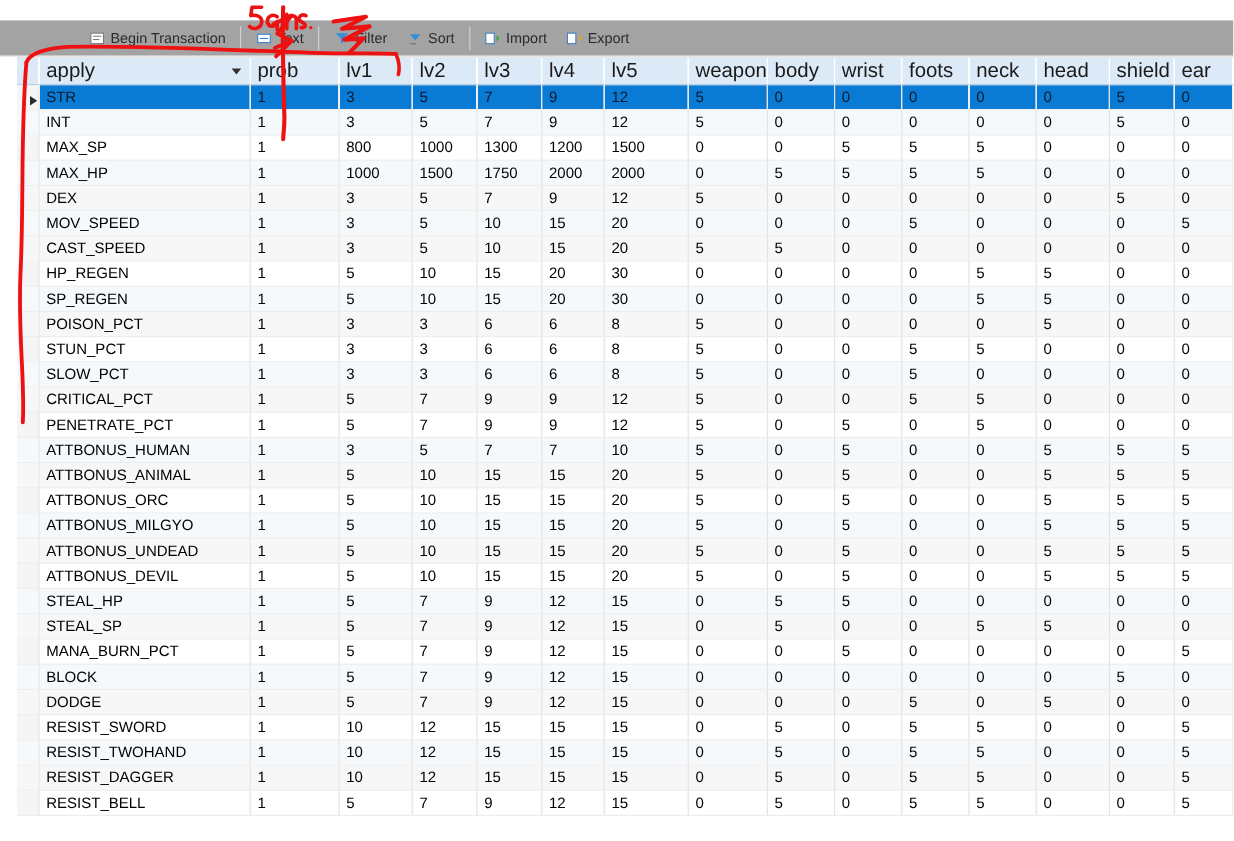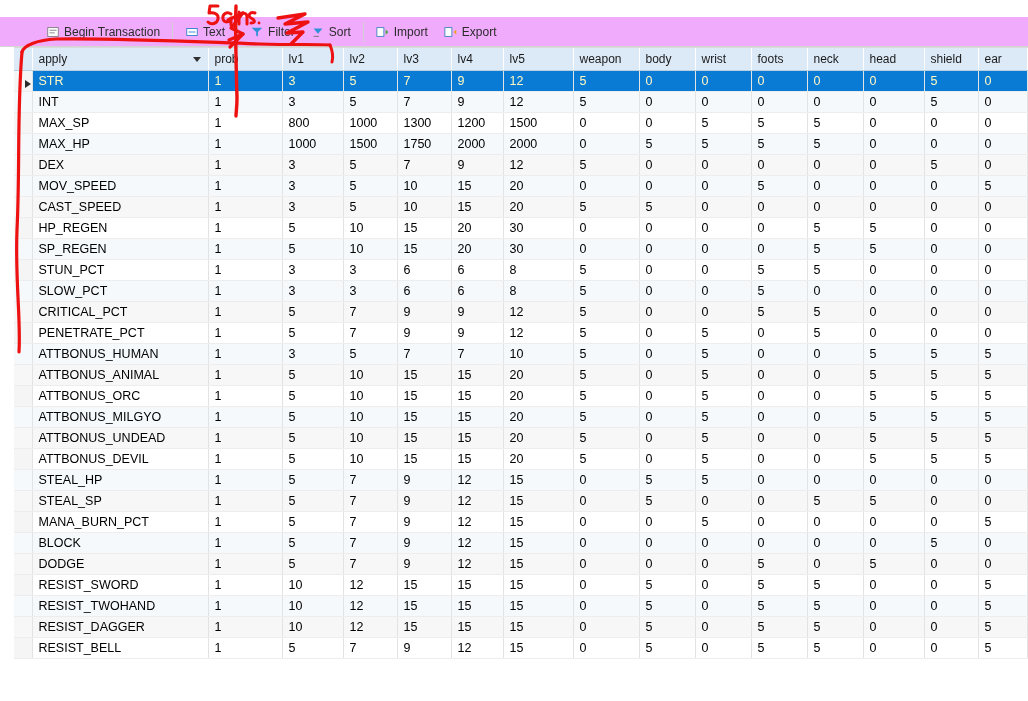--- a/index.html
+++ b/index.html
@@ -21,25 +21,25 @@
     position: absolute;
     left: 0; top: 0;
     width: 1028px; height: 47px;
     background: #ffffff;
     overflow: hidden;
   }
   .toolbar-inner {
     position: absolute;
     left: 0; bottom: 0;
     width: 1028px; height: 30px;
-    background: #f0abfc;
+    background: #a3a3a3;
     border-bottom: 1px solid #d4d4d4;
     display: flex;
     align-items: center;
-    padding-left: 38px;
+    padding-left: 66px;
     gap: 0px;
   }
   .tb-item {
     display: flex;
     align-items: center;
     gap: 4px;
     padding: 0 8px;
     height: 30px;
     font-size: 12px;
     color: #2b2b2b;
@@ -79,21 +79,21 @@
     line-height: 20px;
     overflow: hidden;
     white-space: nowrap;
   }
   table.dg thead th {
     background: #dceaf7;
     border-bottom: 1px solid #b9cfe2;
     border-right: 1px solid #ffffff;
     color: #1a1a1a;
     height: 22px; line-height: 22px;
-    font-size: 12px;
+    font-size: 17px;
   }
   th.rowhdr, td.rowhdr {
     width: 18px;
     min-width: 18px;
     padding: 0;
     background: #f5f5f5;
     border-right: 1px solid #dcdcdc;
   }
   thead th.rowhdr { background: #dceaf7; }
   .hdr-apply {
@@ -103,21 +103,21 @@
   .filter-caret {
     position: absolute;
     right: 7px; top: 9px;
     width: 0; height: 0;
     border-left: 4px solid transparent;
     border-right: 4px solid transparent;
     border-top: 5px solid #303030;
   }
   tr.alt td { background: #f6f9fc; }
   tr.alt2 td { background: #f7f7f7; }
-  tr.sel td { background: #0a7bd4; color: #fef9c3; }
+  tr.sel td { background: #0a7bd4; color: #0f172a; }
   tr.sel td.rowhdr { background: #f5f5f5; }
   .sel-arrow {
     width: 0; height: 0;
     margin: 6px 0 0 5px;
     border-top: 4px solid transparent;
     border-bottom: 4px solid transparent;
     border-left: 6px solid #2b2b2b;
   }
 
   
@@ -382,20 +382,38 @@
             <td>30</td>
             <td>0</td>
             <td>0</td>
             <td>0</td>
             <td>0</td>
             <td>5</td>
             <td>5</td>
             <td>0</td>
             <td>0</td>
           </tr>
+          <tr class="alt2">
+            <td class="rowhdr"></td>
+            <td>POISON_PCT</td>
+            <td>1</td>
+            <td>3</td>
+            <td>3</td>
+            <td>6</td>
+            <td>6</td>
+            <td>8</td>
+            <td>5</td>
+            <td>0</td>
+            <td>0</td>
+            <td>0</td>
+            <td>0</td>
+            <td>5</td>
+            <td>0</td>
+            <td>0</td>
+          </tr>
           <tr>
             <td class="rowhdr"></td>
             <td>STUN_PCT</td>
             <td>1</td>
             <td>3</td>
             <td>3</td>
             <td>6</td>
             <td>6</td>
             <td>8</td>
             <td>5</td>

